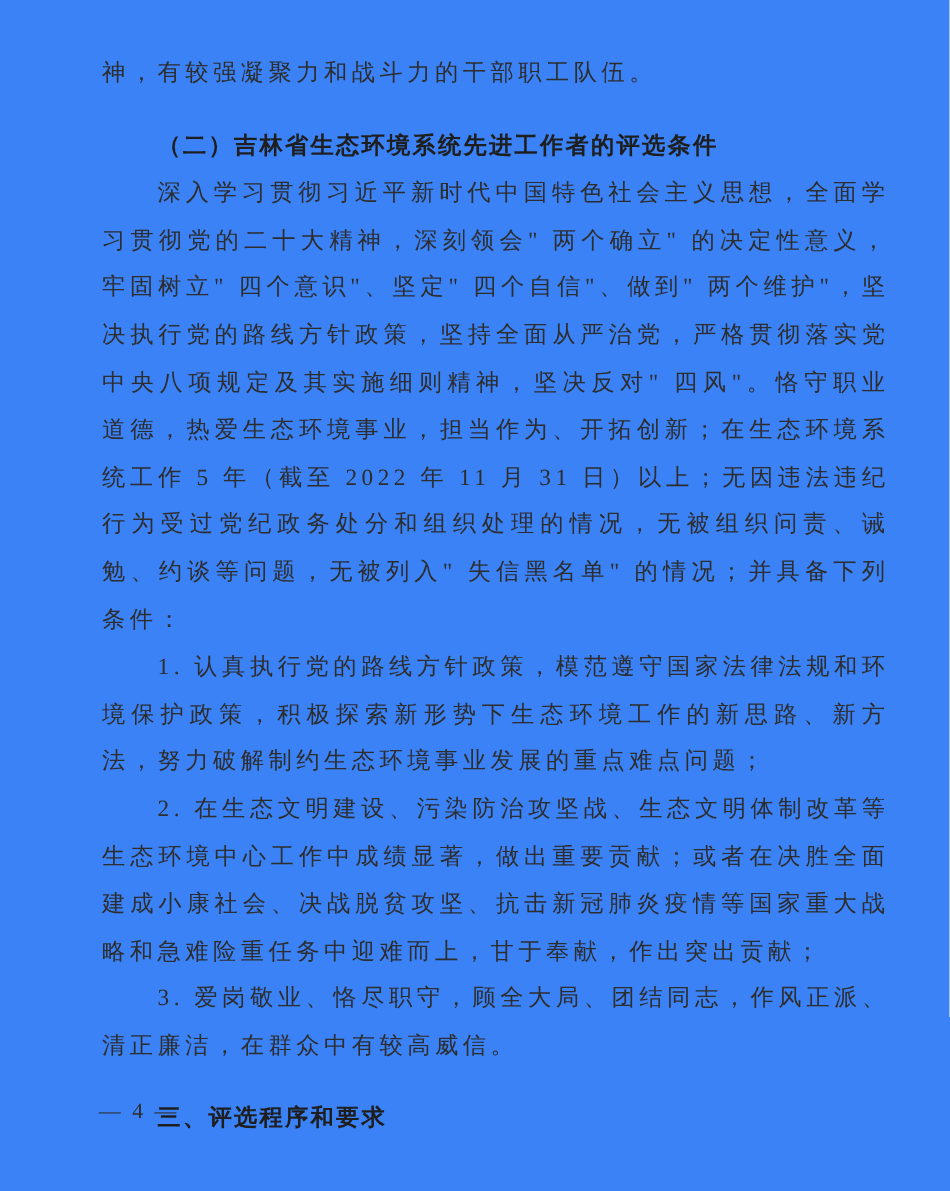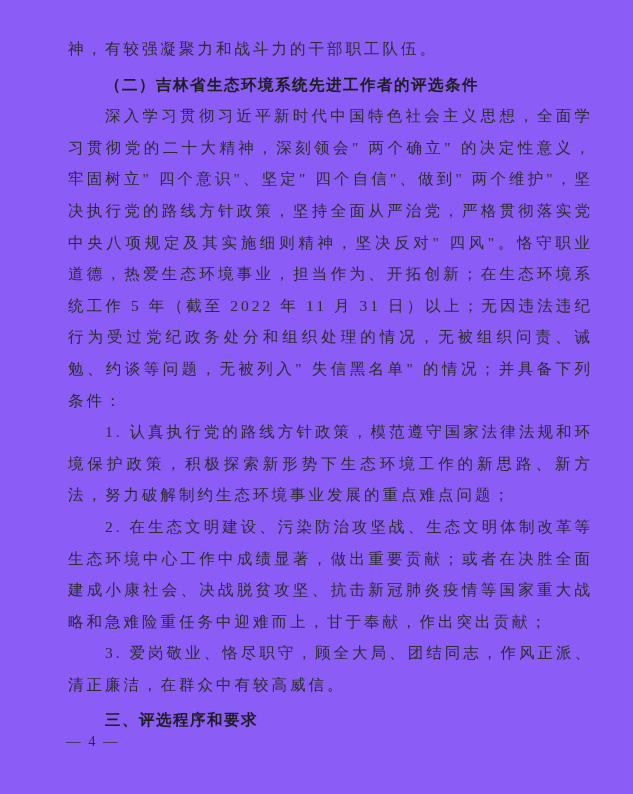--- a/index.html
+++ b/index.html
@@ -4,21 +4,21 @@
 <style>
   html, body {
     margin: 0;
     padding: 0;
     background: #ffffff;
   }
   .page {
     position: relative;
     width: 633px;
     height: 794px;
-    background: #8b5cf6;
+    background: #3b82f6;
     overflow: hidden;
     font-family: "Liberation Serif", "DejaVu Serif", serif;
   }
   .content {
     position: absolute;
     left: 68px;
     top: 33px;
     width: 525px;
   }
   .content p {
@@ -31,21 +31,21 @@
     text-justify: inter-character;
   }
   .content p.indent {
     text-indent: 37px;
   }
   .content p.heading {
     font-family: "Liberation Sans", "DejaVu Sans", sans-serif;
     font-weight: 700;
     letter-spacing: 1.5px;
     color: #1e1e1e;
-    margin-top: 4px;
+    margin-top: 17px;
   }
   .page-number {
     position: absolute;
     left: 66px;
     top: 733px;
     font-size: 14.5px;
     letter-spacing: 2px;
     color: #2d2d2d;
     font-family: "Liberation Serif", "DejaVu Serif", serif;
   }

